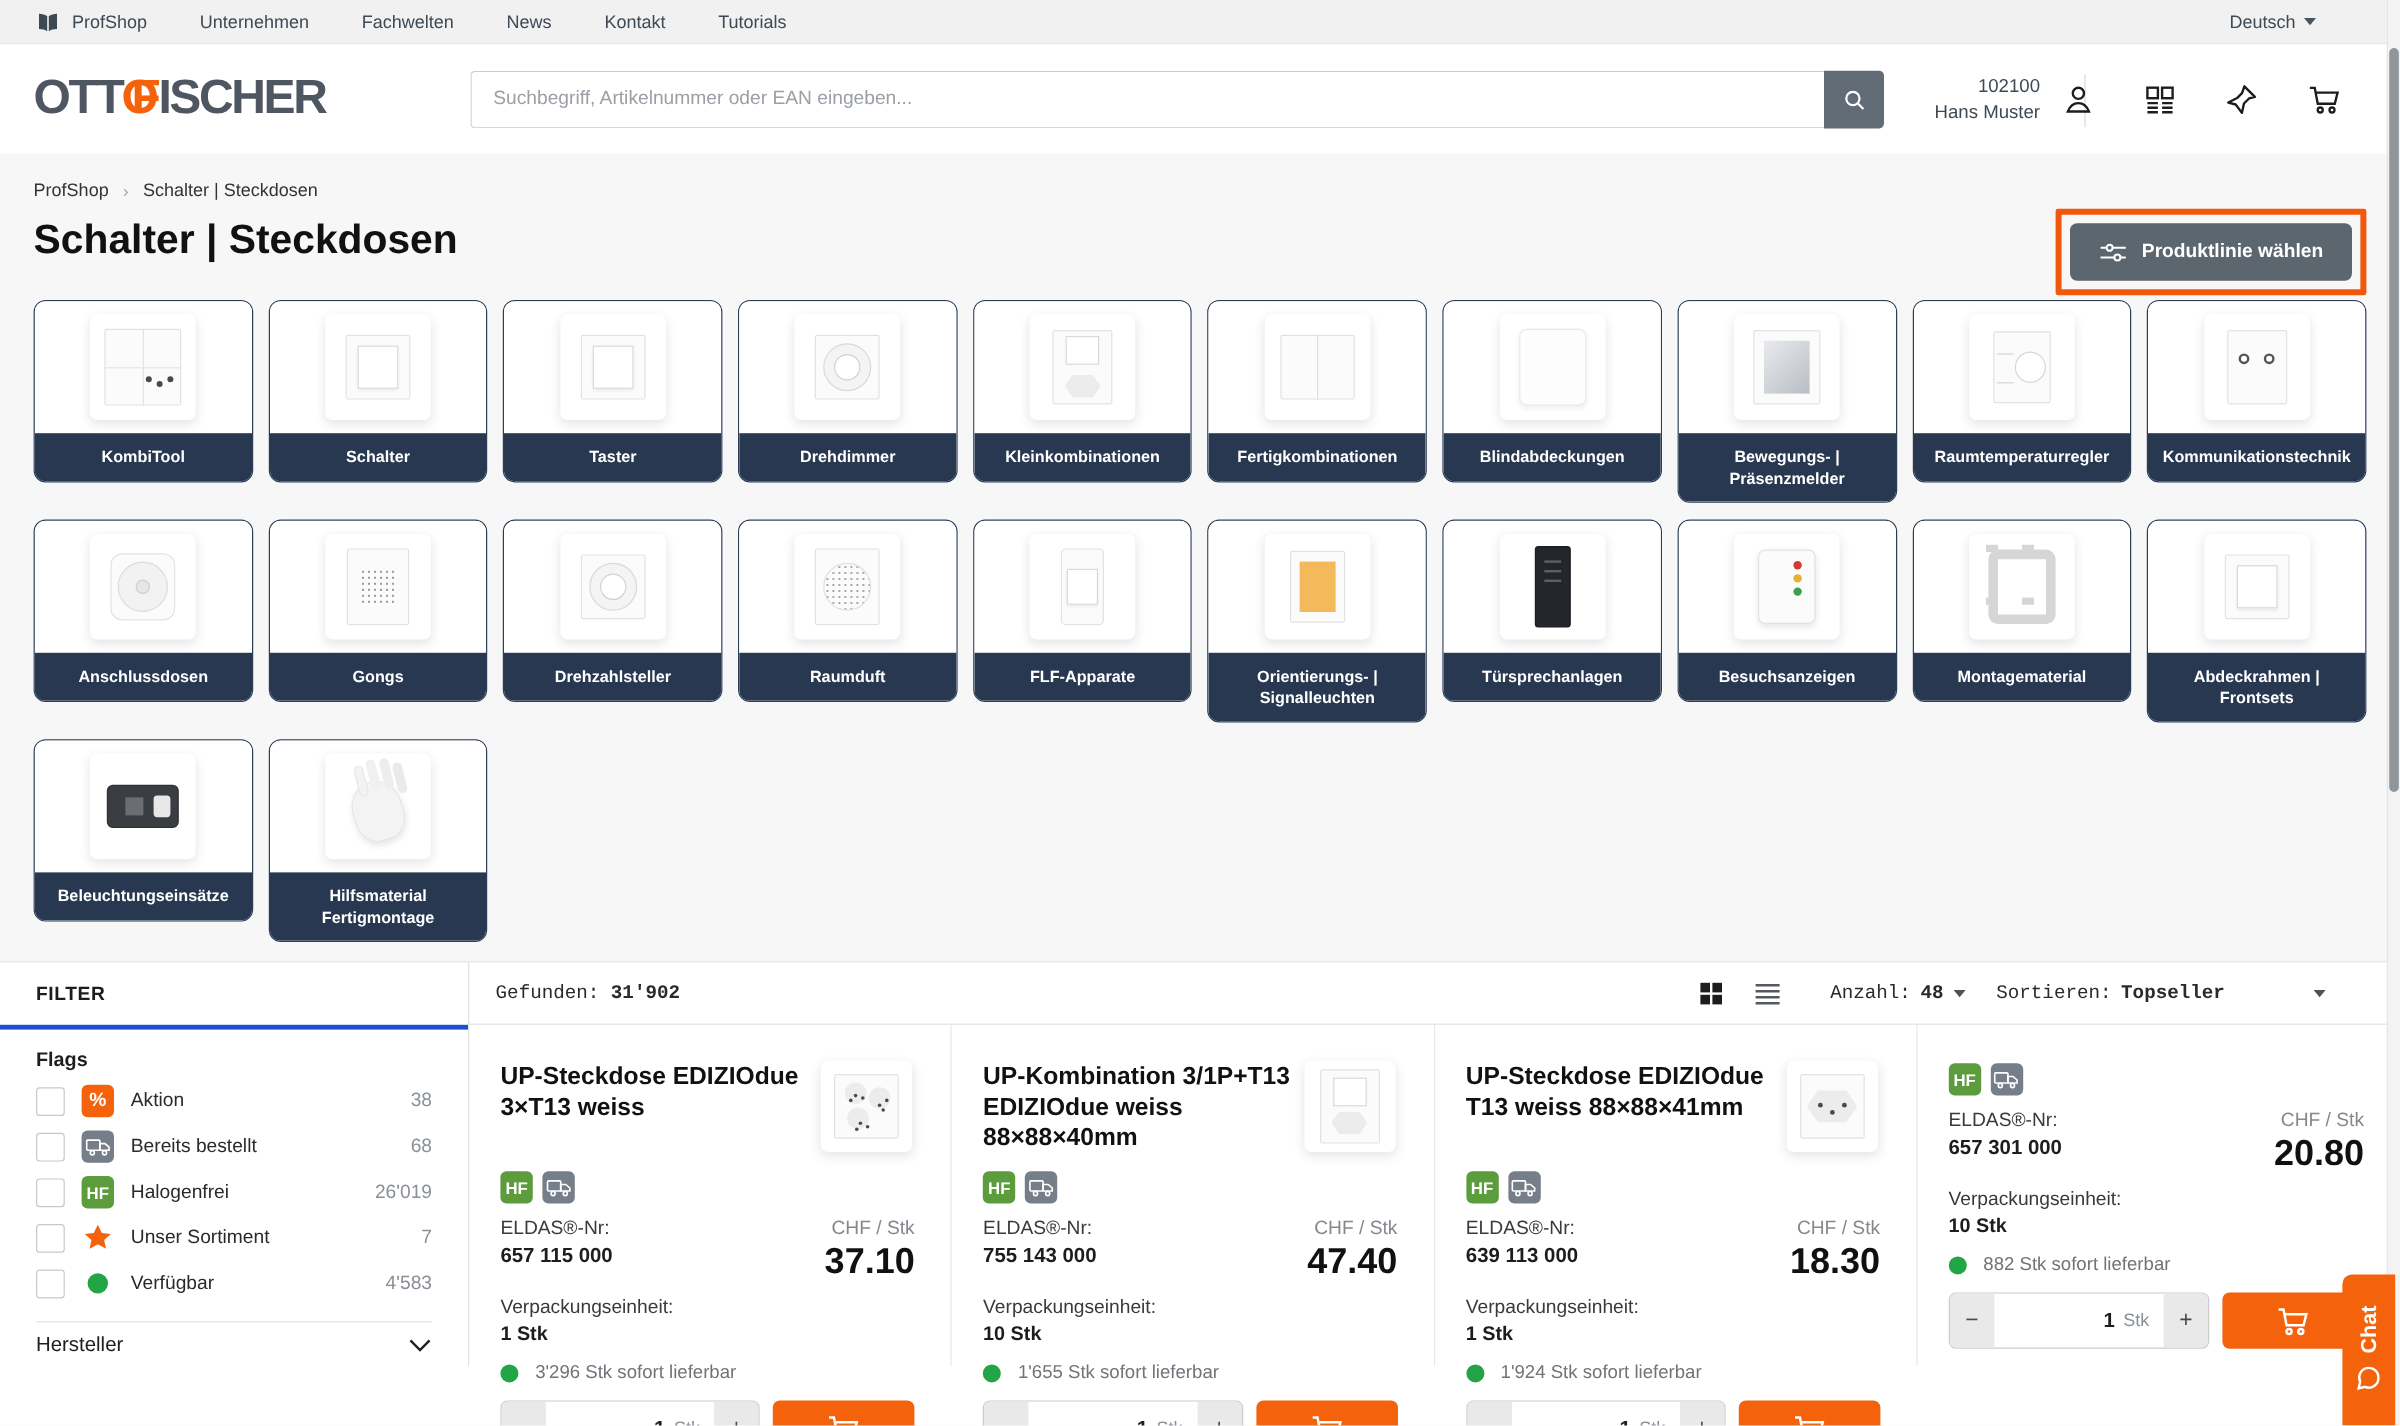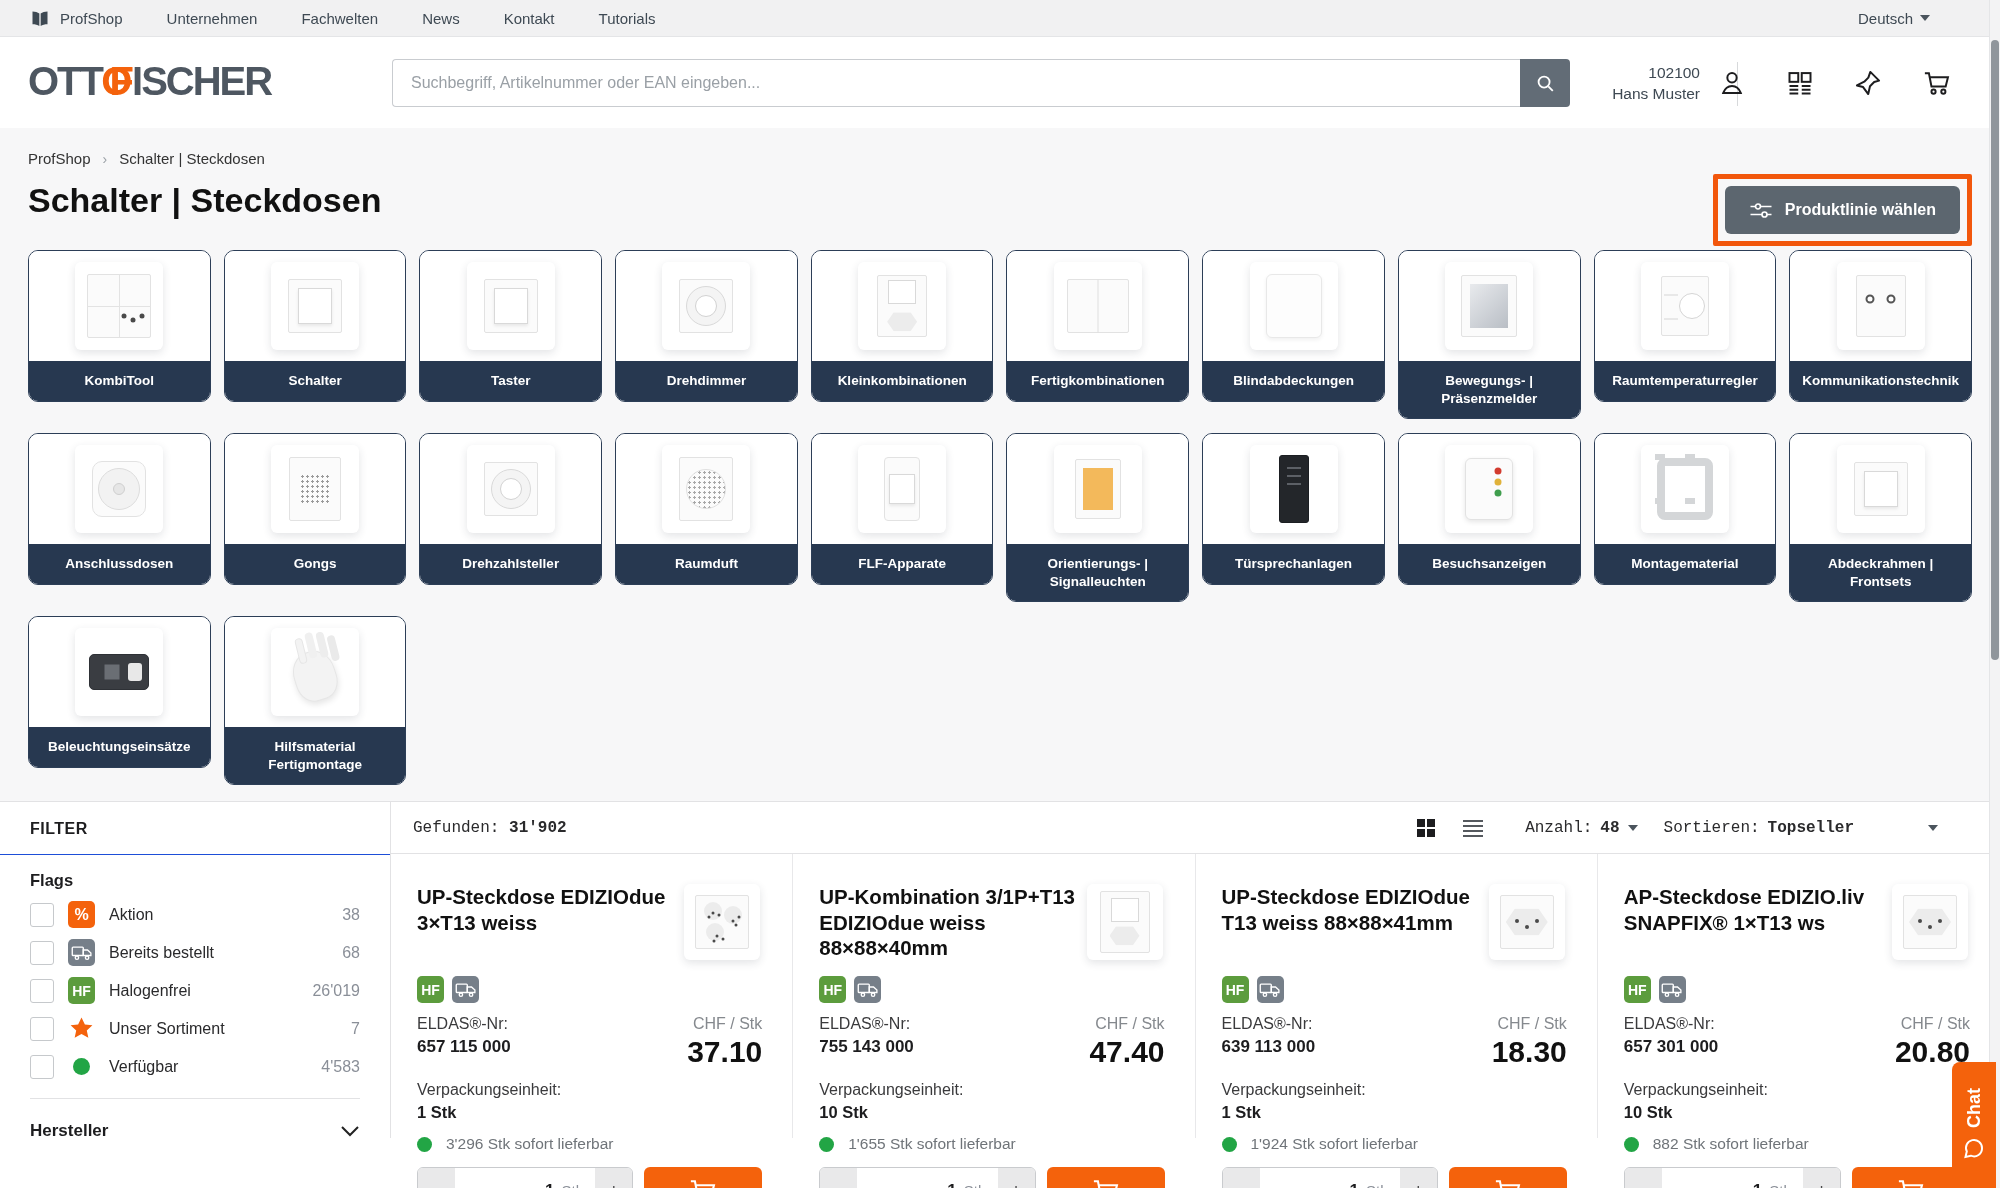--- a/index.html
+++ b/index.html
@@ -95,37 +95,37 @@
   .thumb--darkmodule .t1{width:60px;height:36px;background:#3a3d42;border-color:#2e3136;border-radius:5px;}
   .thumb--darkmodule .t2{display:block;width:15px;height:15px;background:#6a6e74;left:42%;}
   .thumb--darkmodule .t3{display:block;width:14px;height:18px;background:#e8e8e8;border-radius:3px;left:68%;}
   .thumb--glove .t1{width:42px;height:50px;border-radius:45% 45% 40% 40%;background:#f3f3f3;border-color:#e6e6e6;
       transform:translate(-50%,-42%) rotate(-18deg);box-shadow:0 3px 6px rgba(0,0,0,.1);}
   .thumb--glove .t2{display:block;width:8px;height:26px;border-radius:5px;background:#f3f3f3;border:1px solid #e6e6e6;
       top:26%;left:34%;box-shadow:11px -3px 0 #f0f0f0,22px -1px 0 #ededed,32px 5px 0 #eaeaea;transform:translate(-50%,-50%) rotate(-14deg);}
   
   .results{display:flex;border-top:1px solid #e2e2e4;height:336px;}
   .sidebar{width:391px;box-sizing:border-box;border-right:1px solid #e2e2e4;padding:0 30px;flex-shrink:0;}
-  .filter-head{font-size:16px;font-weight:bold;letter-spacing:.5px;padding:18px 16px 16px;border-bottom:1px solid #1d4ed8;margin:0 -30px;padding-left:30px;}
+  .filter-head{font-size:16px;font-weight:bold;letter-spacing:.5px;padding:18px 16px 16px;border-bottom:4px solid #1d4ed8;margin:0 -30px;padding-left:30px;}
   .flags-title{font-size:16.5px;font-weight:bold;margin-top:16px;}
   .flag-row{display:flex;align-items:center;margin-top:11px;gap:14px;}
   .checkbox{width:22px;height:22px;border:1px solid #c6c9cc;border-radius:3px;background:#fff;cursor:pointer;flex-shrink:0;}
   .flag-badge{width:27px;height:27px;border-radius:5px;display:flex;align-items:center;justify-content:center;
       color:#fff;font-weight:bold;font-size:14px;flex-shrink:0;}
   .badge--percent{background:#f4620c;font-size:16px;}
   .badge--truck{background:#767f89;}
   .badge--hf{background:#5c9c3d;}
   .badge--star{background:transparent;}
   .badge--dot{background:transparent;}
   .dot-green{width:17px;height:17px;border-radius:50%;background:#22a545;}
   .flag-label{font-size:16px;color:#2a2a2c;}
   .flag-count{margin-left:auto;font-size:16px;color:#8a8f98;}
   .side-sep{height:1px;background:#e2e2e4;margin-top:18px;}
-  .hersteller{display:flex;align-items:center;justify-content:space-between;margin-top:22px;
-      font-size:17px;font-weight:bold;cursor:pointer;}
+  .hersteller{display:flex;align-items:center;justify-content:space-between;margin-top:9px;
+      font-size:17px;font-weight:normal;cursor:pointer;}
   
   .main{flex:1;display:flex;flex-direction:column;min-width:0;}
   .toolbar{height:52px;display:flex;align-items:center;padding:0 62px 0 22px;border-bottom:1px solid #e2e2e4;box-sizing:border-box;font-size:16px;font-family:Liberation Mono, monospace;}
   .found{color:#2a2a2c;}
   .found b{font-weight:bold;}
   .toolbar-right{margin-left:auto;display:flex;align-items:center;gap:26px;}
   .view-icons{display:flex;gap:24px;align-items:center;margin-right:14px;}
   .select-like{display:flex;align-items:center;gap:8px;cursor:pointer;color:#2a2a2c;}
   .select-like b{font-weight:bold;}
   .sort-caret{margin-left:66px;}
@@ -742,30 +742,20 @@
                 <svg width="30" height="28" viewBox="0 0 26 24" fill="none" stroke="#fff" stroke-width="1.8">
                   <path d="M2.5 3.5h3.5l2.2 11.5h12.3l2-8H7"></path>
                   <circle cx="10" cy="19.5" r="1.8"></circle>
                   <circle cx="18.5" cy="19.5" r="1.8"></circle>
                 </svg>
               </span>
             </button>
           </div>
         </div>
         <div class="pcol">
-          <div class="pcard-head">
-            <div class="ptitle">AP-Steckdose EDIZIO.liv SNAPFIX® 1×T13 ws</div>
-            <div class="pthumb-box">
-              <div class="thumb thumb--socket">
-                <i class="t1"></i>
-                <i class="t2"></i>
-                <i class="t3"></i>
-              </div>
-            </div>
-          </div>
           <div class="badge-row">
             <span class="flag-badge badge--hf">
               <span>HF</span>
             </span>
             <span class="flag-badge badge--truck">
               <svg width="22" height="18" viewBox="0 0 26 20" fill="none" stroke="#fff" stroke-width="1.6">
                 <rect x="1.5" y="3" width="13" height="10" rx="1"></rect>
                 <path d="M14.5 6.5h5l4 3.5v3h-9z"></path>
                 <circle cx="7" cy="15.5" r="2"></circle>
                 <circle cx="19" cy="15.5" r="2"></circle>

